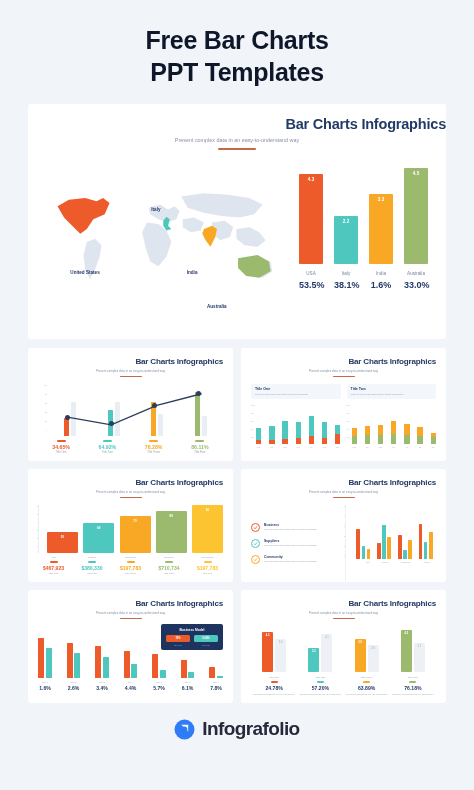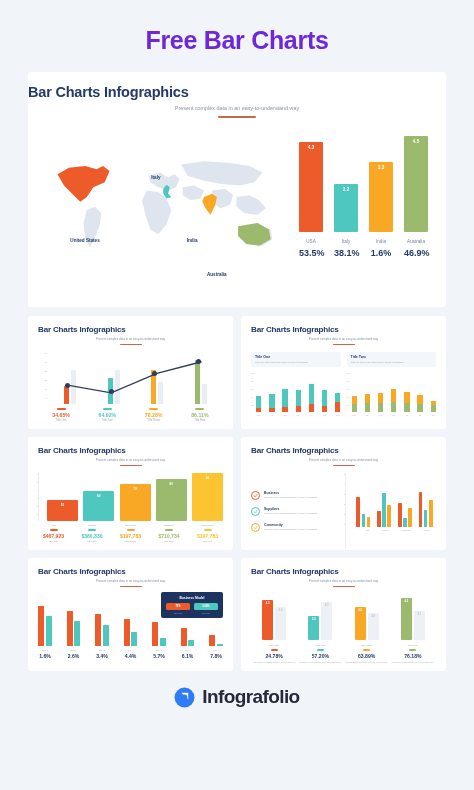--- a/index.html
+++ b/index.html
@@ -5,31 +5,31 @@
   *{box-sizing:border-box;margin:0;padding:0;}
   body{
     width:474px;height:790px;background:#f1f4f9;
     font-family:"Liberation Sans",sans-serif;overflow:hidden;
   }
   .page{width:474px;height:790px;position:relative;}
 
   
   .hero-title{
     text-align:center;padding:24px 20px 16px;
-    font-size:25px;font-weight:bold;color:#6d28d9;line-height:1.28;
+    font-size:25px;font-weight:bold;color:#0f172a;line-height:1.28;
     letter-spacing:-.3px;
   }
   .hero-title span{display:block;}
 
   
   .card{
     background:#fff;border-radius:3px;position:relative;overflow:hidden;
   }
   .card-title{
-    text-align:left;font-weight:bold;color:#233a66;
+    text-align:right;font-weight:bold;color:#233a66;
     letter-spacing:-.2px;
   }
   .card-sub{
     text-align:center;color:#8a93a5;
   }
   .rule{
     height:2px;background:#c4694b;border-radius:2px;margin:0 auto;
   }
 
   
@@ -178,20 +178,21 @@
   .logo-mark{width:21px;height:21px;}
   .logo-text{font-size:19px;font-weight:bold;color:#25293a;letter-spacing:-.6px;}
 </style>
 </head>
 <body>
 
 <div class="page">
 
   <div class="hero-title">
     <span>Free Bar Charts</span>
+    <span>PPT Templates</span>
   </div>
 
   <div class="card hero-card">
     <div class="card-title">Bar Charts Infographics</div>
     <div class="card-sub">Present complex data in an easy-to-understand way</div>
     <div class="rule"></div>
 
     <div class="hero-body">
 
       <div class="map-wrap">
@@ -236,21 +237,21 @@
         <div class="hnames">
           <div>USA</div>
           <div>Italy</div>
           <div>India</div>
           <div>Australia</div>
         </div>
         <div class="hvals">
           <div>53.5%</div>
           <div>38.1%</div>
           <div>1.6%</div>
-          <div>46.9%</div>
+          <div>33.0%</div>
         </div>
       </div>
     </div>
   </div>
 
   <div class="grid">
 
     <div class="mini">
       <div class="card-title">Bar Charts Infographics</div>
       <div class="card-sub">Present complex data in an easy-to-understand way</div>

